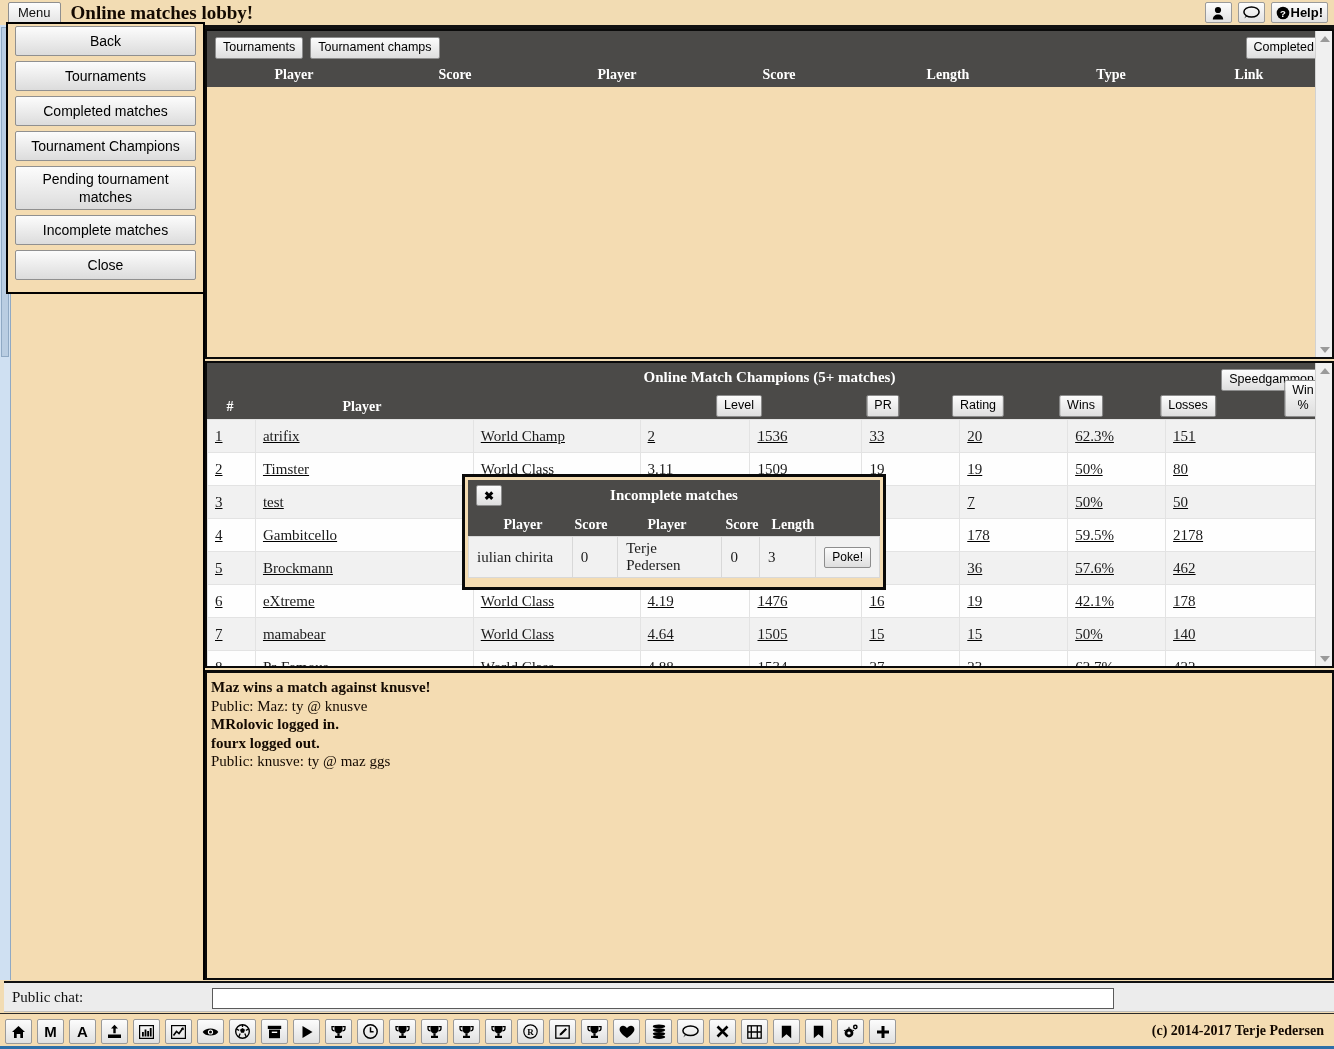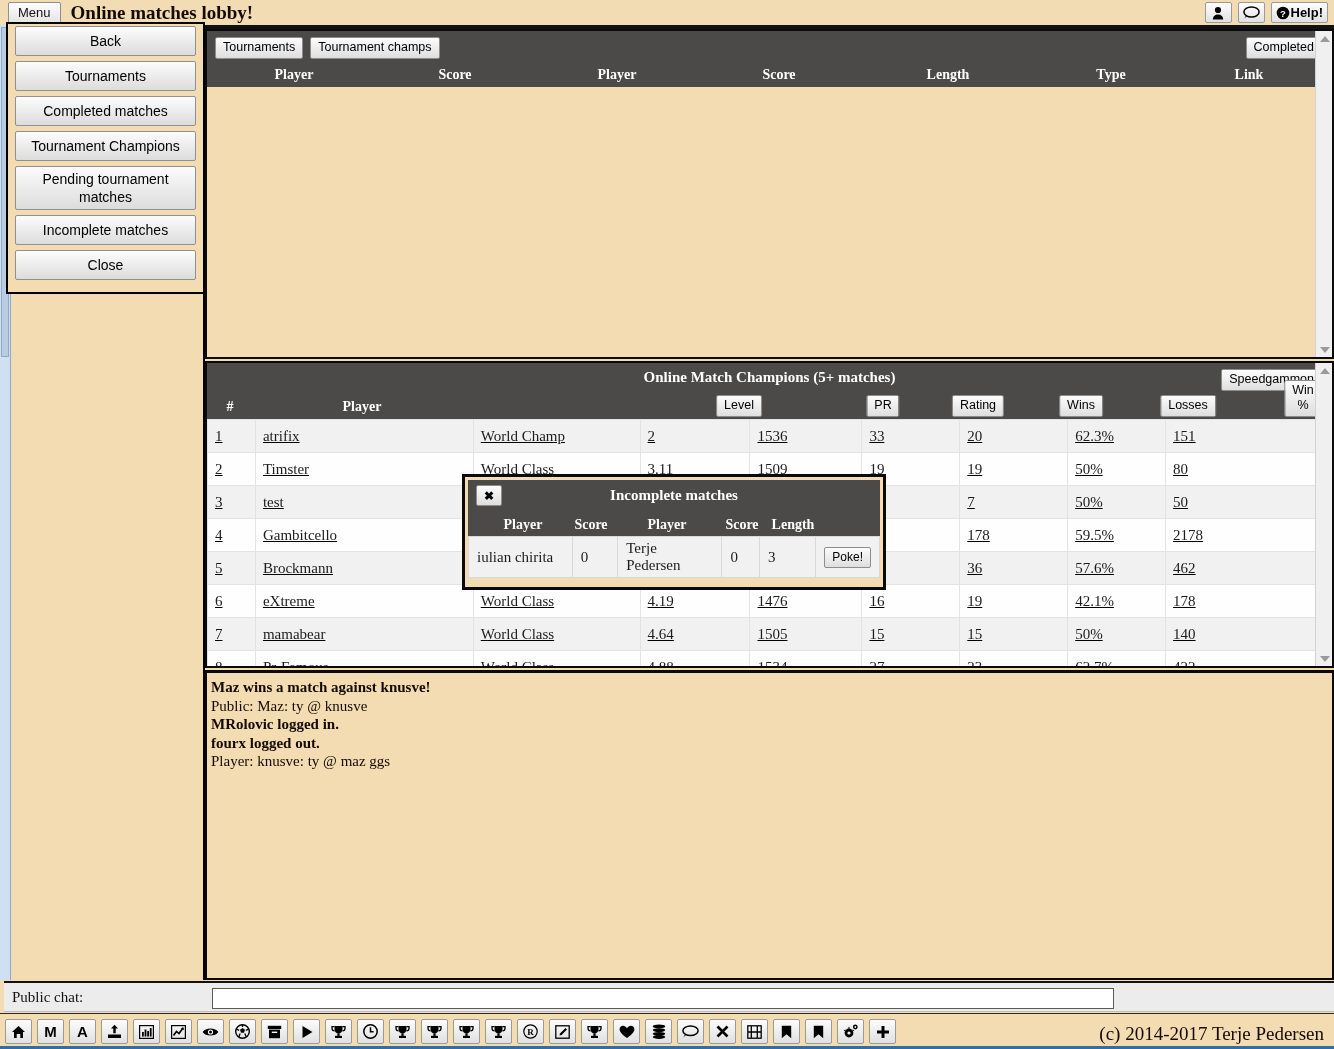--- a/index.html
+++ b/index.html
@@ -181,21 +181,21 @@
     width: 27px; height: 25px; margin-right: 5px;
     background: linear-gradient(#fcfcfc,#e0e0e0);
     border: 1px solid #9a9a9a; border-radius: 2px;
     display: flex; align-items: center; justify-content: center;
     color: #000; font-family: "Liberation Sans", sans-serif;
     font-size: 15px; font-weight: bold; flex: 0 0 auto;
   }
   .tool-btn svg { display: block; }
   .copyright {
     position: absolute; right: 10px; top: 9px;
-    font-family: "Liberation Serif", serif; font-size: 19px; color: #140a02;
+    font-family: "Liberation Serif", serif; font-size: 14px; color: #140a02; font-weight: bold;
   }
   .bottom-rule {
     position: absolute; left: 0; top: 1046px; width: 1334px; height: 3px; background: #2e6fa8;
   }
 
   
   .dialog {
     position: absolute; left: 462px; top: 474px; width: 424px; height: 116px;
     background: #f4dcb2; border: 3px solid #0a0a0a; padding: 3px; z-index: 80;
   }
@@ -416,21 +416,21 @@
         </div>
     </div>
   </div>
 
   <div class="chat-log">
     <div id="chat-lines">
         <div class="chat-line bold">Maz wins a match against knusve!</div>
         <div class="chat-line">Public: Maz: ty @ knusve</div>
         <div class="chat-line bold">MRolovic logged in.</div>
         <div class="chat-line bold">fourx logged out.</div>
-        <div class="chat-line">Player: knusve: ty @ maz ggs</div>
+        <div class="chat-line">Public: knusve: ty @ maz ggs</div>
       </div>
   </div>
 
   <div class="dialog">
     <div class="dlg-head">
       <button class="dlg-close">✖</button>
       <div class="dlg-title">Incomplete matches</div>
       <div class="dlg-cols">
         <span class="dlg-col" style="left:55px">Player</span>
         <span class="dlg-col" style="left:123px">Score</span>

